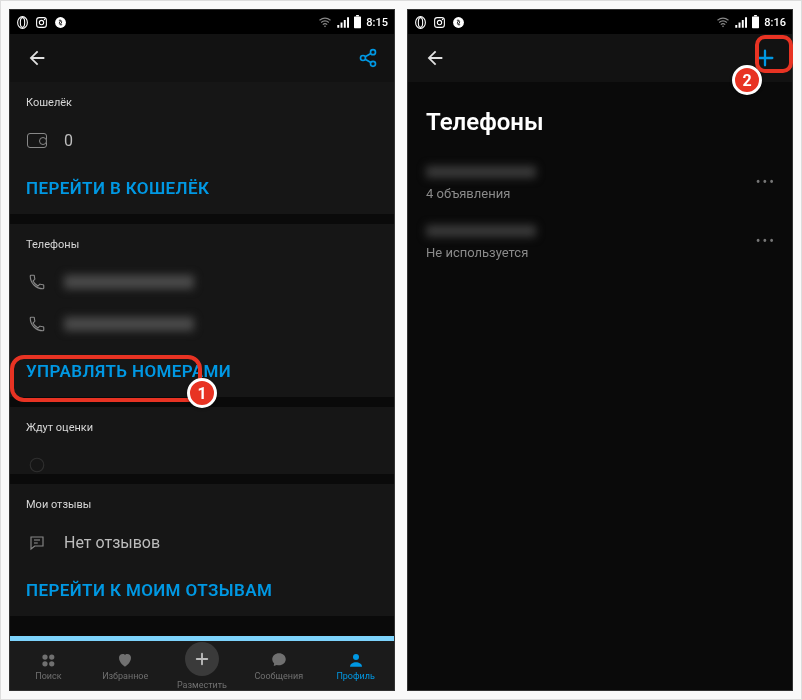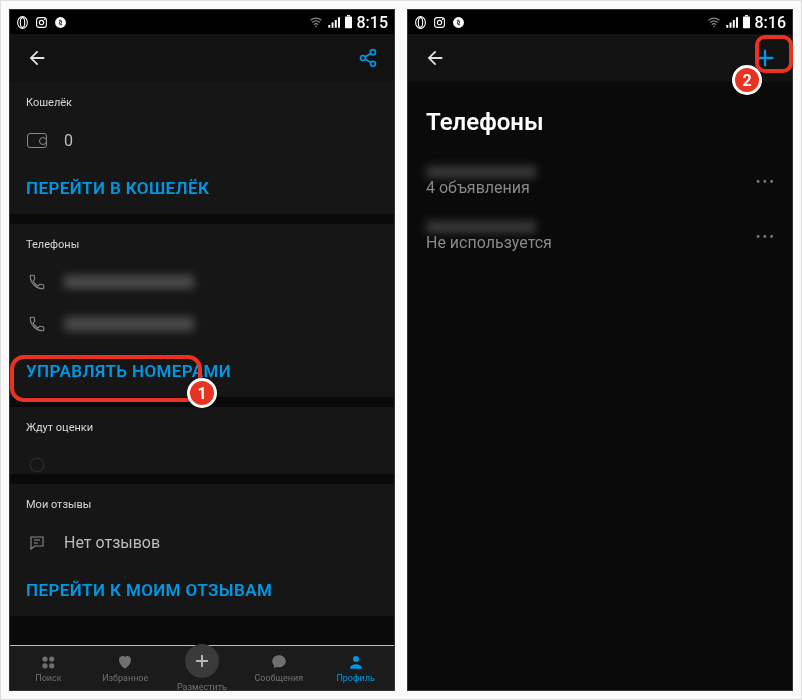--- a/index.html
+++ b/index.html
@@ -31,21 +31,21 @@
     flex-direction: column;
   }
   .statusbar {
     height: 24px;
     background: #000;
     display: flex;
     align-items: center;
     justify-content: space-between;
     padding: 0 6px;
     color: #fff;
-    font-size: 16px;
+    font-size: 11px;
   }
   .statusbar .left { display: flex; gap: 6px; align-items: center; }
   .statusbar .right { display: flex; gap: 4px; align-items: center; font-weight: 500; }
   .appbar {
     height: 48px;
     background: #121212;
     display: flex;
     align-items: center;
     justify-content: space-between;
     padding: 0 16px;
@@ -93,26 +93,26 @@
     filter: blur(4px);
   }
   .blurred-sm {
     background: #3a3a3a;
     height: 12px;
     width: 110px;
     border-radius: 2px;
     filter: blur(4px);
   }
   .bottomnav {
-    height: 45px;
+    height: 54px;
     background: #1b1b1b;
     display: flex;
     justify-content: space-around;
     align-items: center;
-    border-top: 1px solid #7dd3fc;
+    border-top: 5px solid #7dd3fc;
   }
   .nav-item {
     display: flex;
     flex-direction: column;
     align-items: center;
     gap: 2px;
     color: #707070;
     font-size: 9px;
     flex: 1;
   }
@@ -136,21 +136,22 @@
     color: #fff;
     font-size: 24px;
     font-weight: 600;
   }
   .phone-item {
     padding: 12px 18px;
     position: relative;
   }
   .phone-item .sub {
     color: #8a8a8a;
-    font-size: 16px;
+    font-size: 13px;
+    margin-top: 8px;
   }
   .phone-item .more {
     position: absolute;
     right: 16px;
     top: 20px;
     color: #777;
     letter-spacing: 2px;
     font-size: 14px;
   }
   

